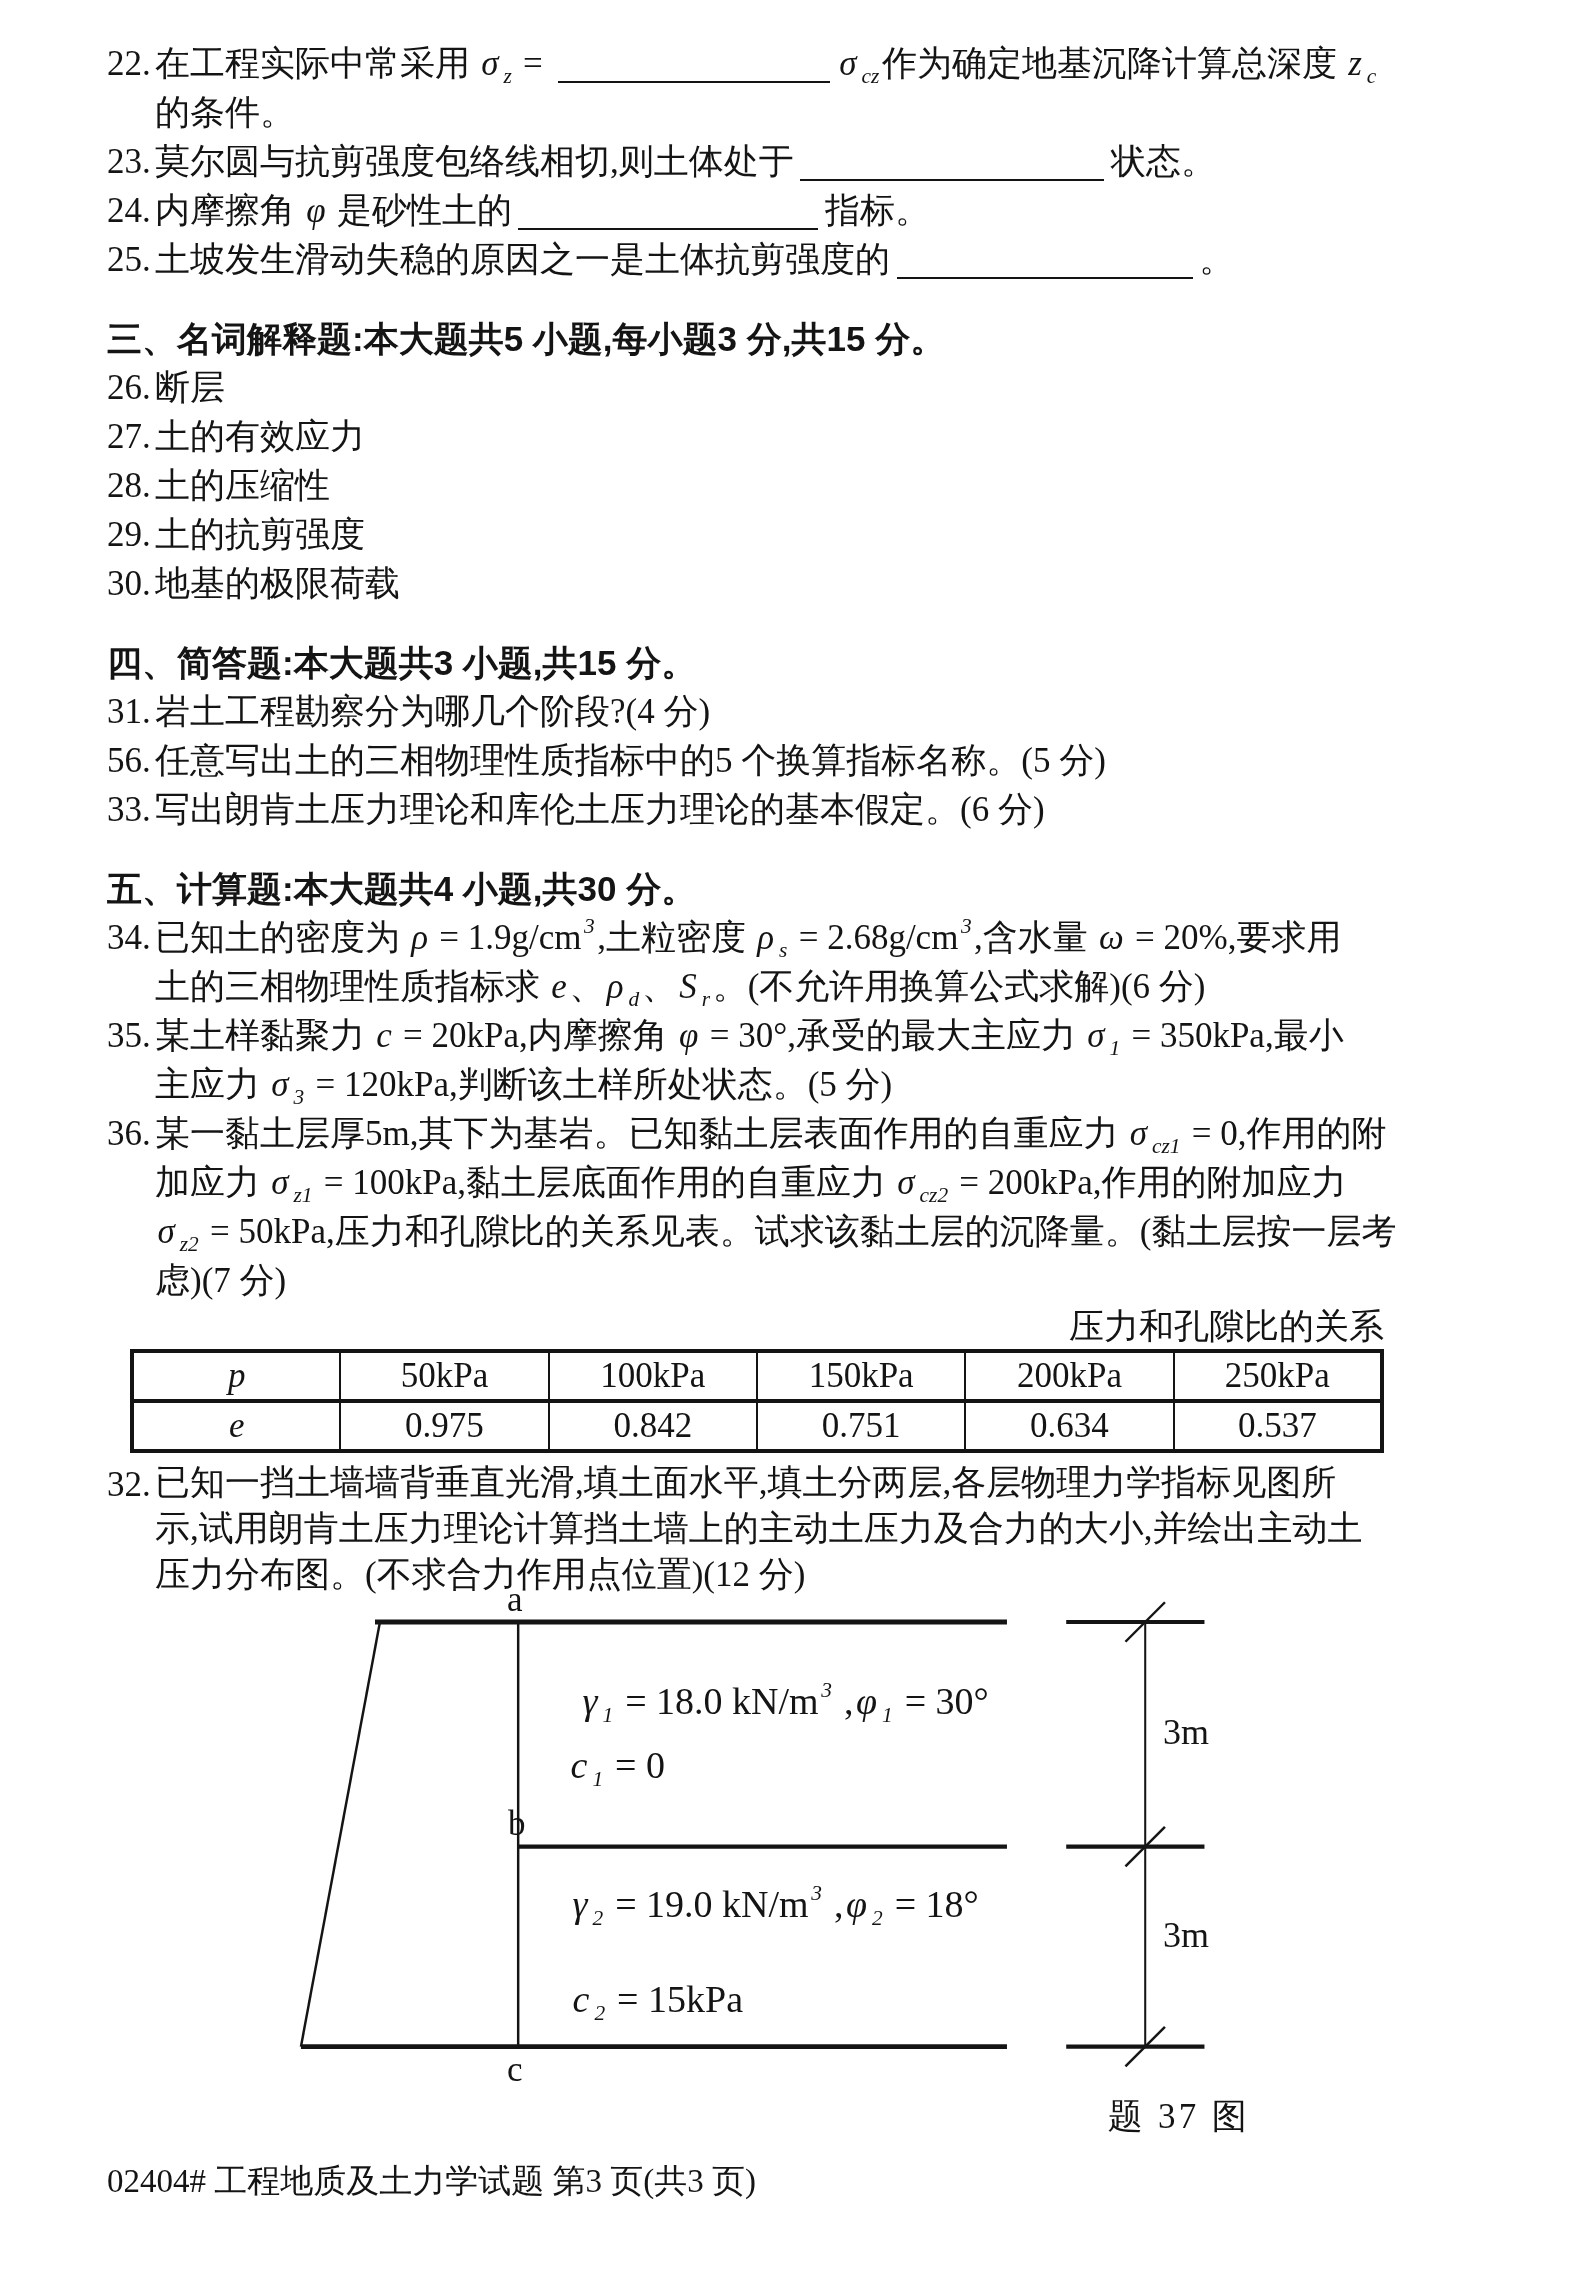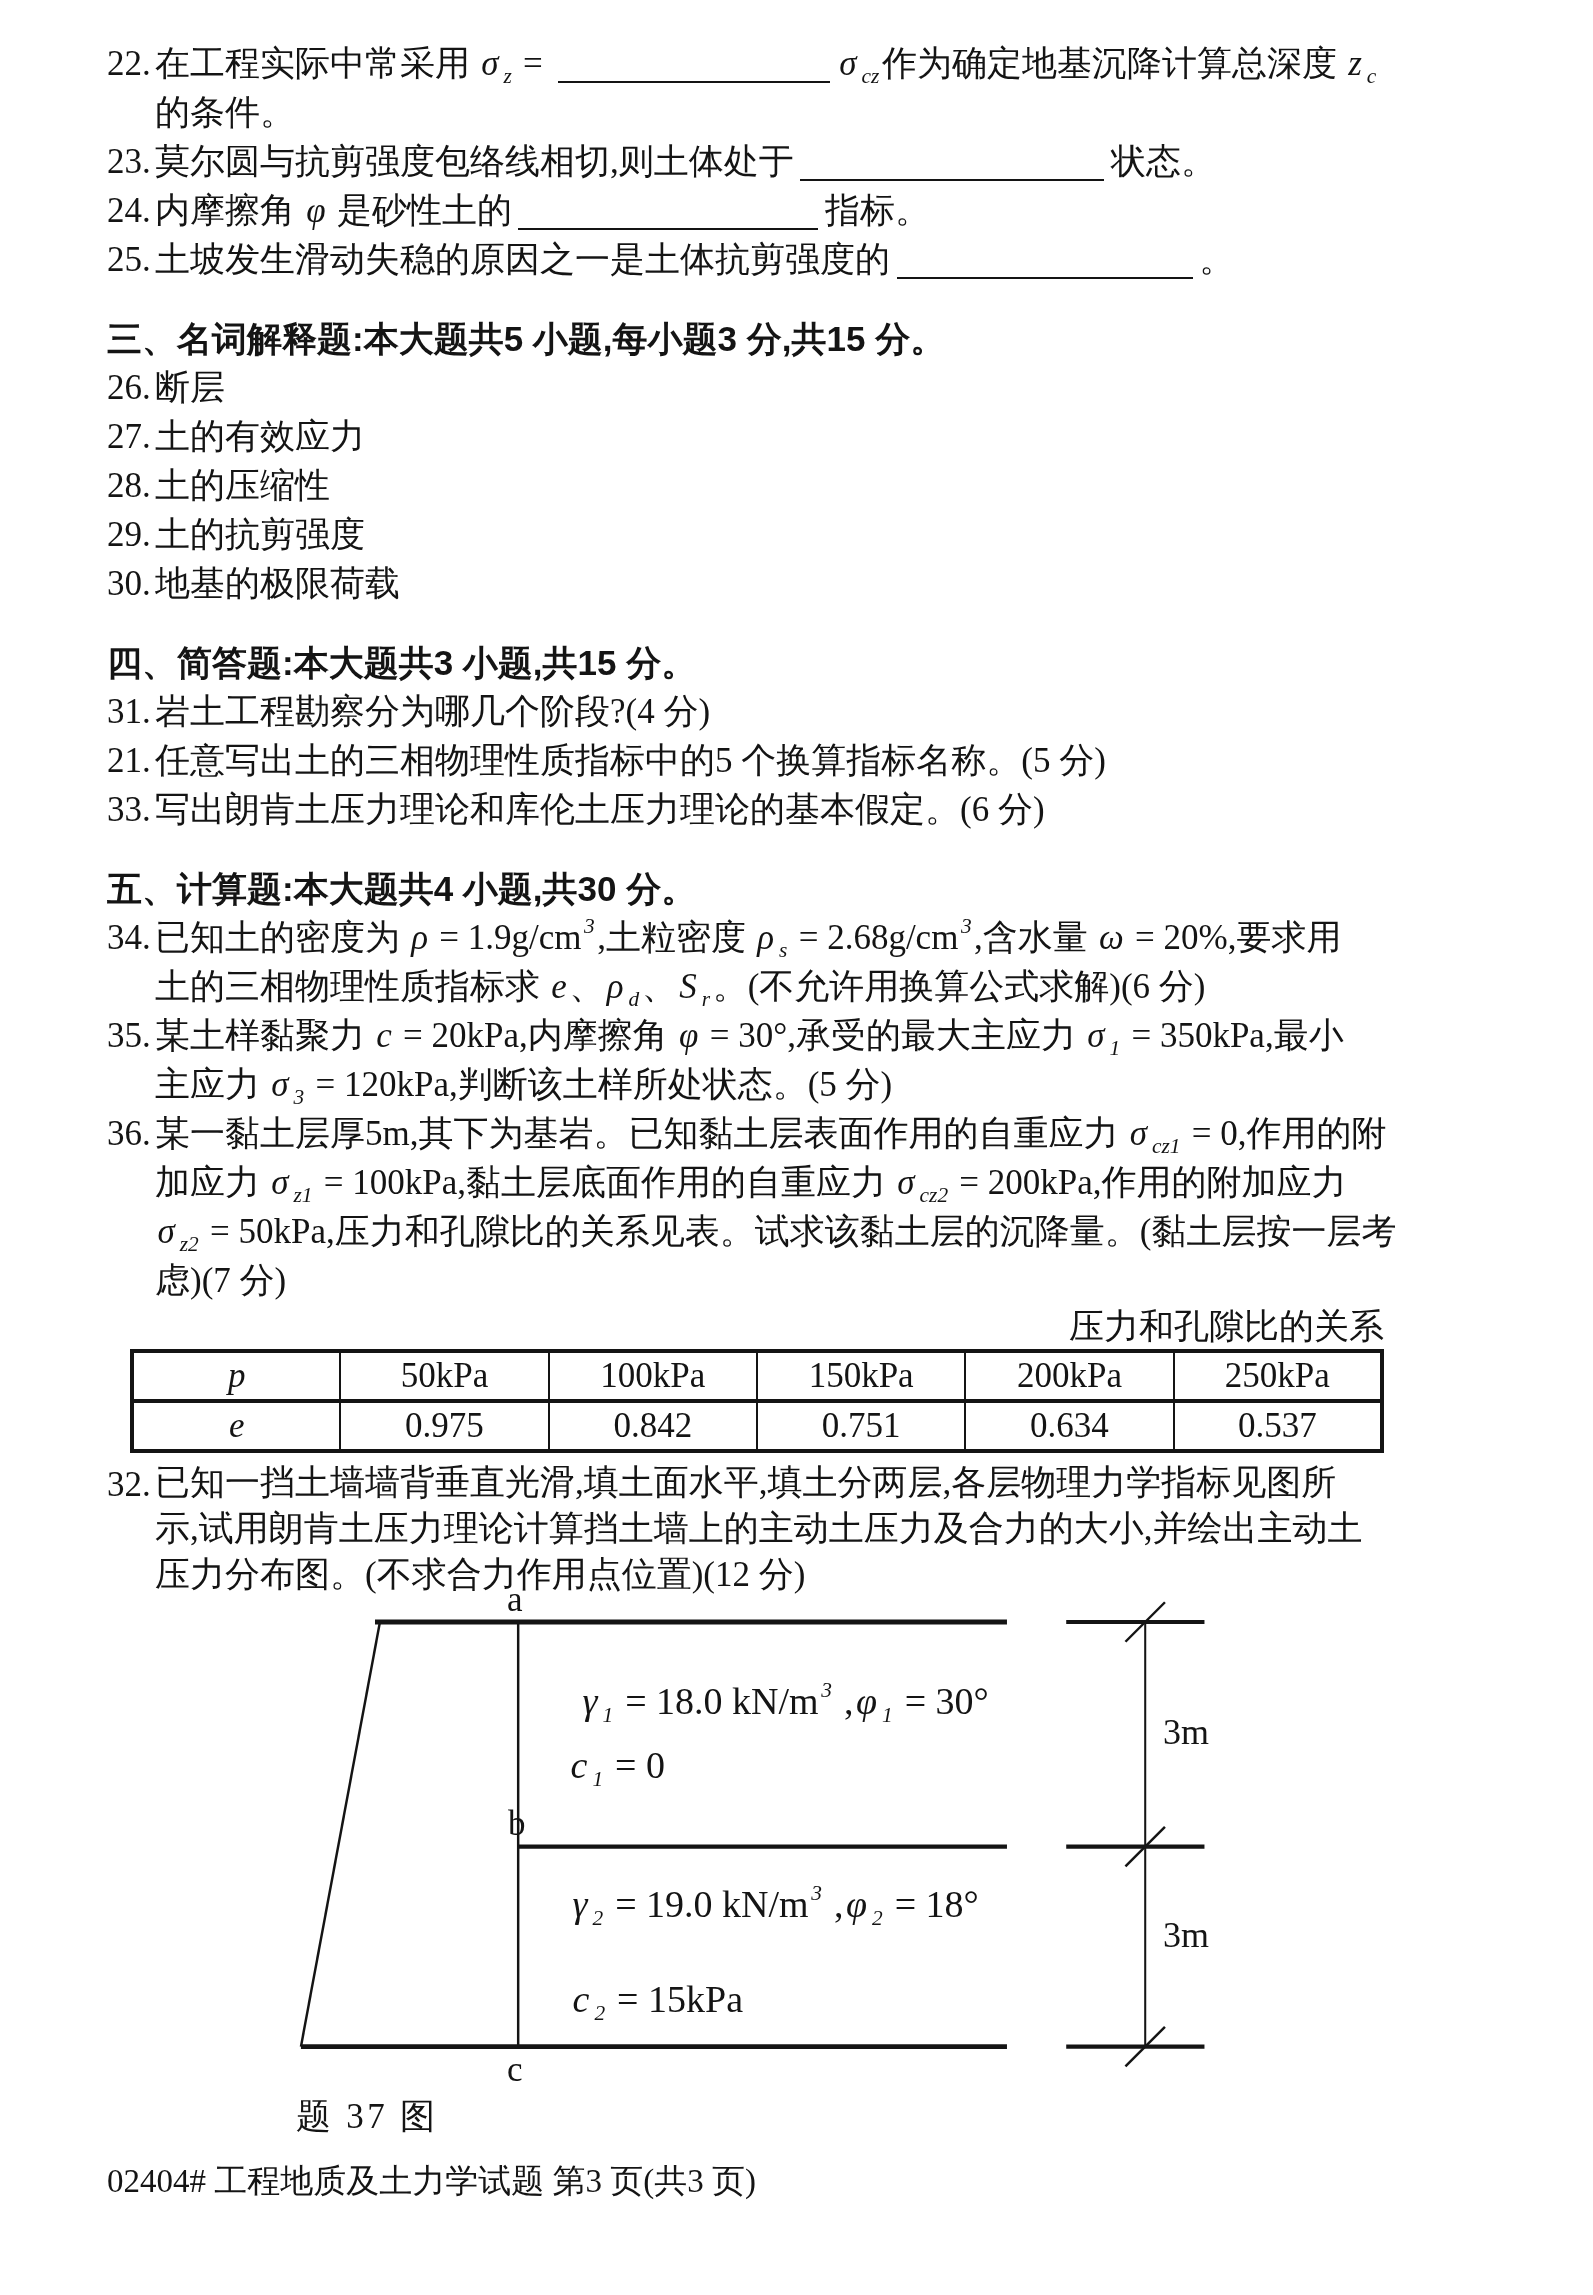--- a/index.html
+++ b/index.html
@@ -26,21 +26,21 @@
   table.ptable tr:first-child td{border-bottom:4.1px solid #141414;}
   table.ptable td:first-child{font-style:italic;}
   .q37 .line{line-height:46px;}
   .q37{margin-top:6.6px;}
   .figure{position:relative;margin-left:189px;width:971px;height:494px;}
   .figure svg{position:absolute;left:0;top:0;}
   .flabel{position:absolute;font-size:35px;line-height:38px;}
   .fformula{position:absolute;font-size:38px;line-height:43px;white-space:nowrap;}
   .fdim{position:absolute;font-size:36px;line-height:39px;}
   .fig-caption{font-size:35px;line-height:49px;width:954px;margin-left:189px;
-               text-align:left;letter-spacing:3.3px;}
+               text-align:right;letter-spacing:3.3px;}
   .page-footer{font-size:33px;line-height:49px;width:1382px;margin-top:16px;text-align:left;}
 </style>
 </head>
 <body>
 
 <div class="content">
 
   <div class="q">
     <span class="num">22.</span>
     <div class="qbody">
@@ -101,21 +101,21 @@
   </div>
 
   <div class="sec">四、简答题:本大题共3 小题,共15 分。</div>
   <div class="q">
     <span class="num">31.</span>
     <div class="qbody">
         <div class="line">岩土工程勘察分为哪几个阶段?(4 分)</div>
       </div>
   </div>
   <div class="q">
-    <span class="num">21.</span>
+    <span class="num">56.</span>
     <div class="qbody">
         <div class="line">任意写出土的三相物理性质指标中的5 个换算指标名称。(5 分)</div>
       </div>
   </div>
   <div class="q">
     <span class="num">33.</span>
     <div class="qbody">
         <div class="line">写出朗肯土压力理论和库伦土压力理论的基本假定。(6 分)</div>
       </div>
   </div>

